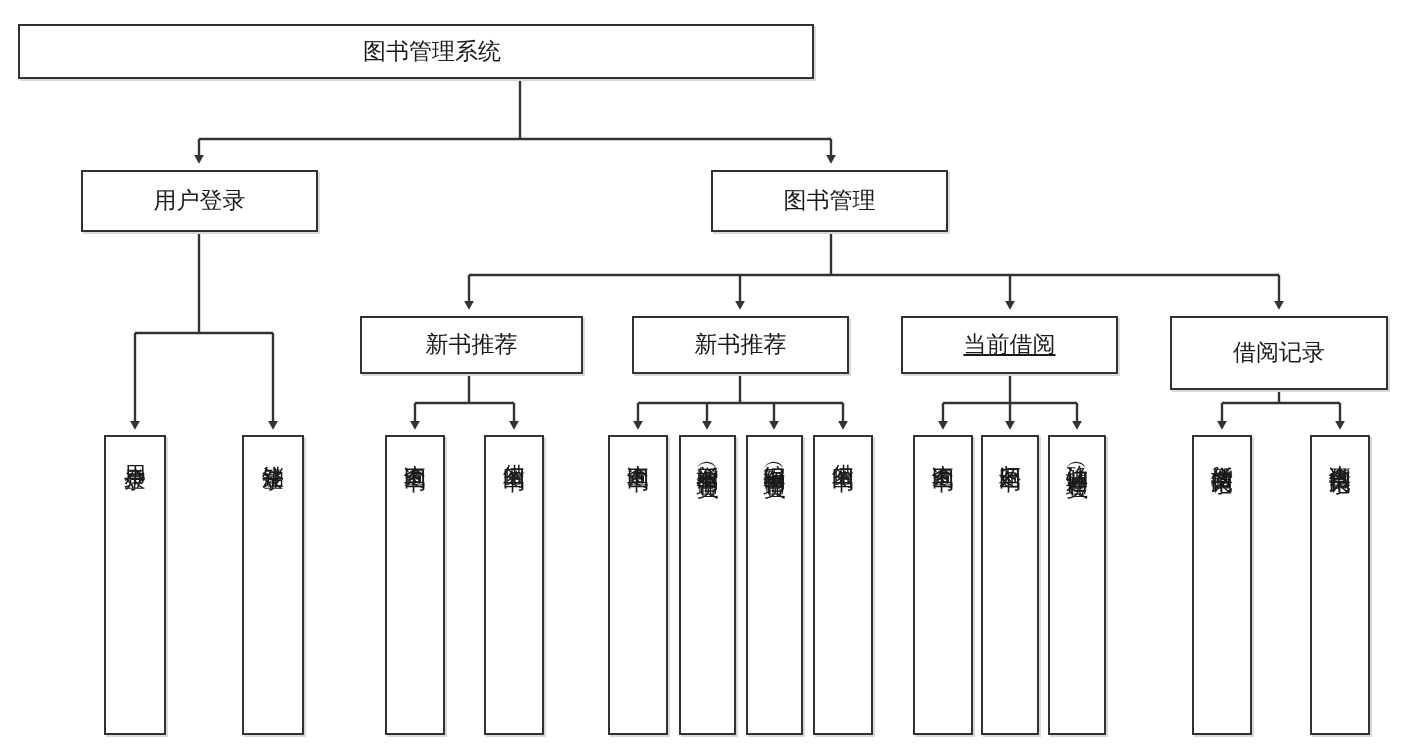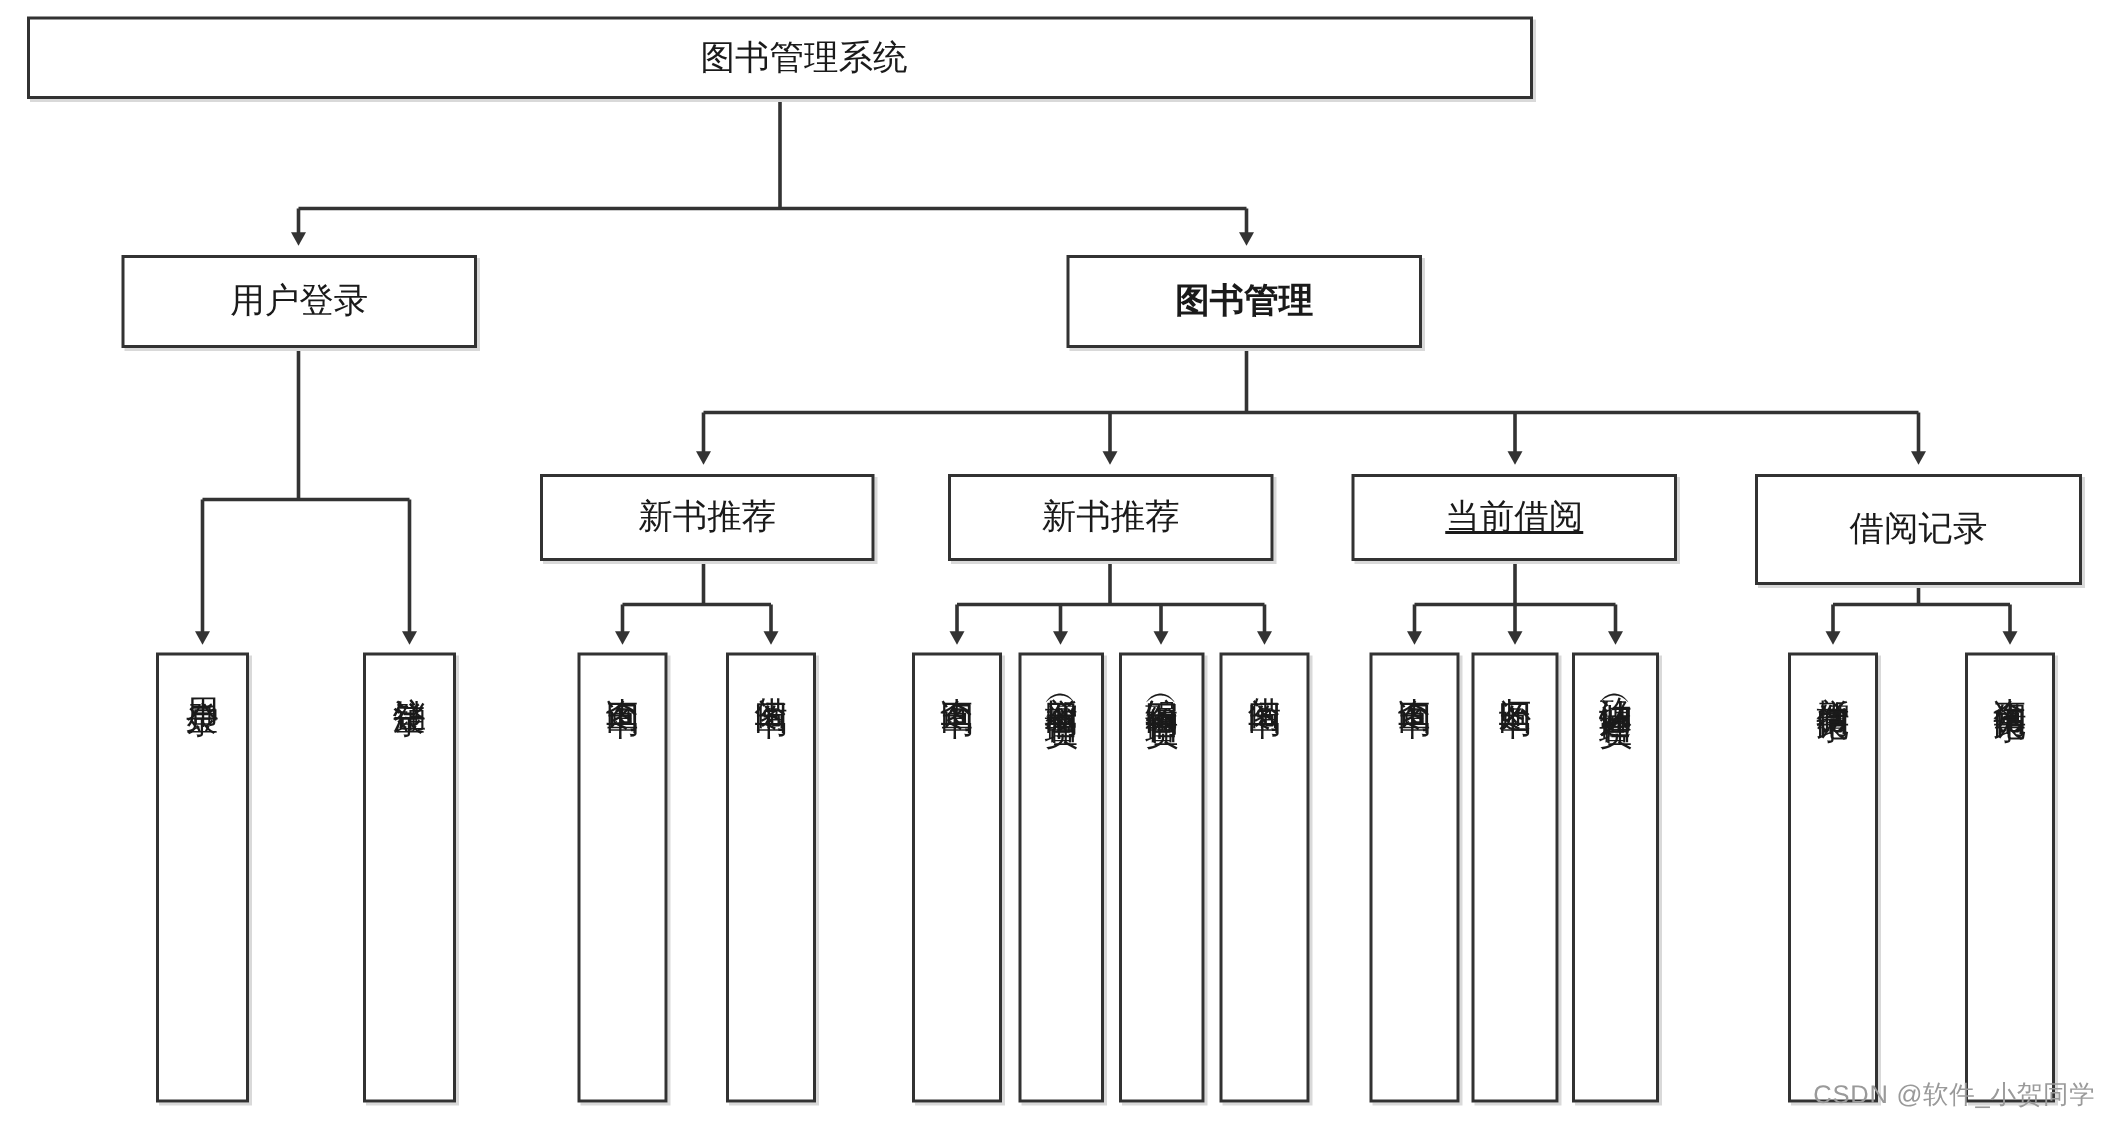--- a/index.html
+++ b/index.html
@@ -120,28 +120,28 @@
       <path d="M1010,403 L1010,424" marker-end="url(#arw)"></path>
       <path d="M1077,403 L1077,424" marker-end="url(#arw)"></path>
 
       <path d="M1279,374 L1279,403"></path>
       <path d="M1222,403 L1340,403"></path>
       <path d="M1222,403 L1222,424" marker-end="url(#arw)"></path>
       <path d="M1340,403 L1340,424" marker-end="url(#arw)"></path>
     </g>
   </svg>
 
-  <div class="node horiz" style="left:18px; top:11px; width:1004px; height:55px;padding-left:32px;">
+  <div class="node horiz" style="left:18px; top:24px; width:796px; height:55px;padding-left:32px;">
     <span class="lbl">图书管理系统</span>
   </div>
 
   <div class="node horiz" style="left:81px; top:170px; width:237px; height:62px;">
     <span class="lbl">用户登录</span>
   </div>
-  <div class="node horiz" style="left:711px; top:170px; width:237px; height:62px;font-weight:bold;">
+  <div class="node horiz" style="left:711px; top:170px; width:237px; height:62px;">
     <span class="lbl">图书管理</span>
   </div>
 
   <div class="node horiz" style="left:360px; top:316px; width:223px; height:58px;">
     <span class="lbl">新书推荐</span>
   </div>
   <div class="node horiz" style="left:632px; top:316px; width:217px; height:58px;">
     <span class="lbl">新书推荐</span>
   </div>
   <div class="node horiz" style="left:901px; top:316px; width:217px; height:58px;text-decoration:underline;">
@@ -188,15 +188,14 @@
     <span class="lbl">确认归还（管理员）</span>
   </div>
 
   <div class="node vert" style="left:1192px; top:435px; width:60px; height:300px;">
     <span class="lbl">新增借阅记录</span>
   </div>
   <div class="node vert" style="left:1310px; top:435px; width:60px; height:300px;">
     <span class="lbl">查询借阅记录</span>
   </div>
 
-  <div id="watermark">CSDN @软件_小贺同学</div>
 
 </div>
 
 </body></html>

